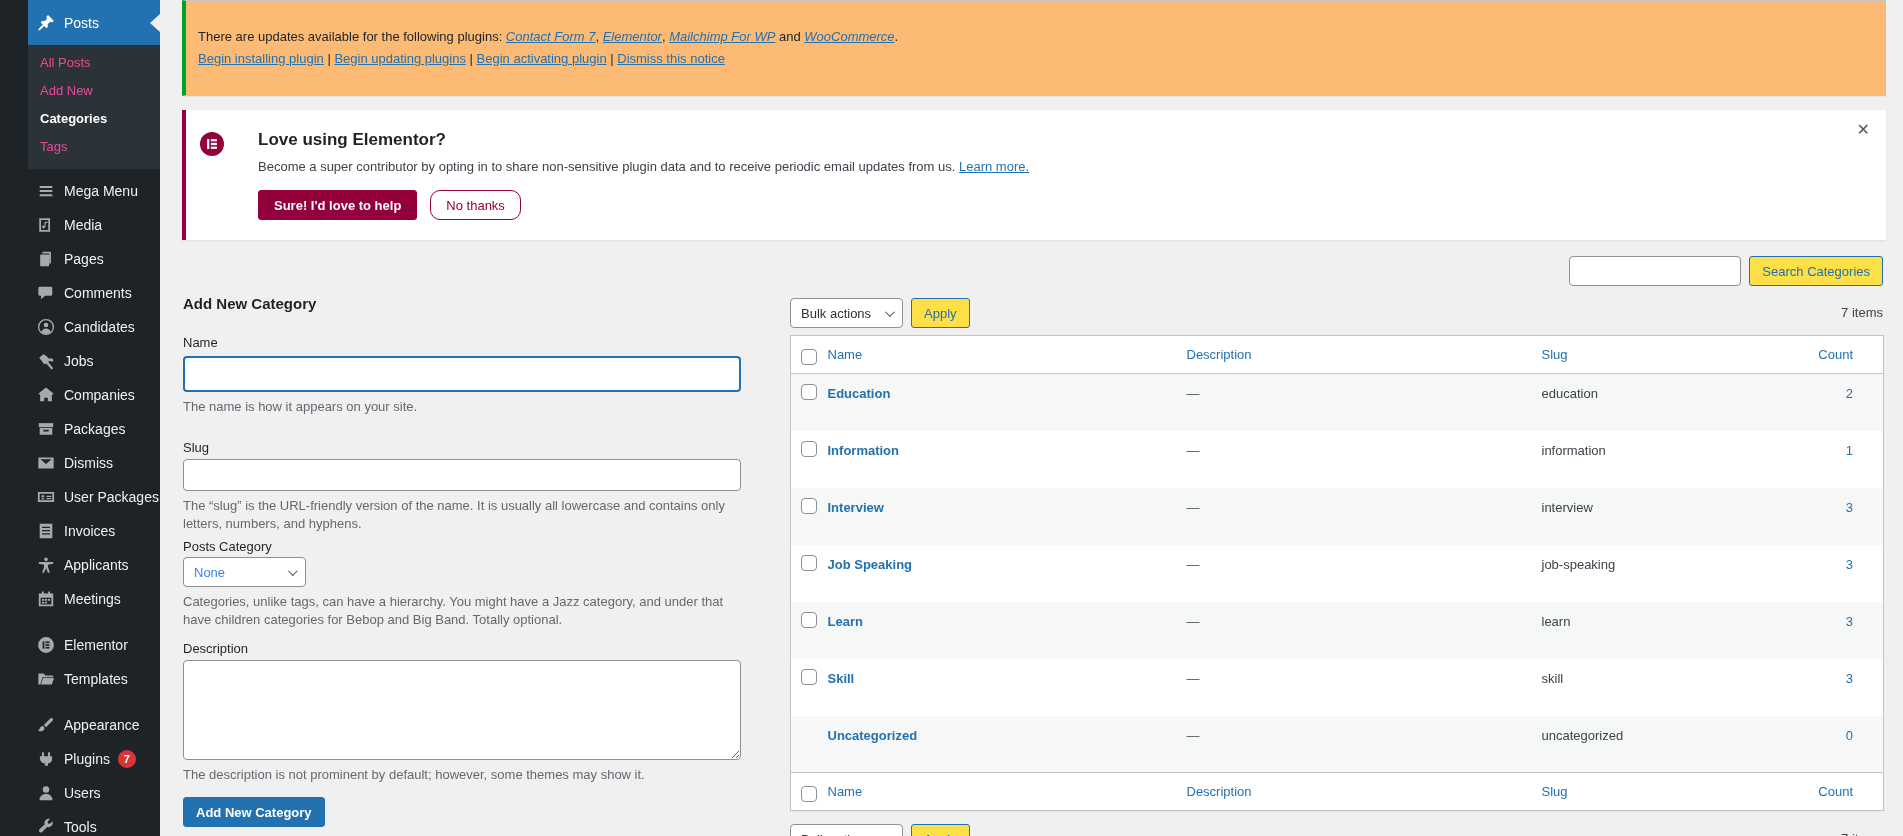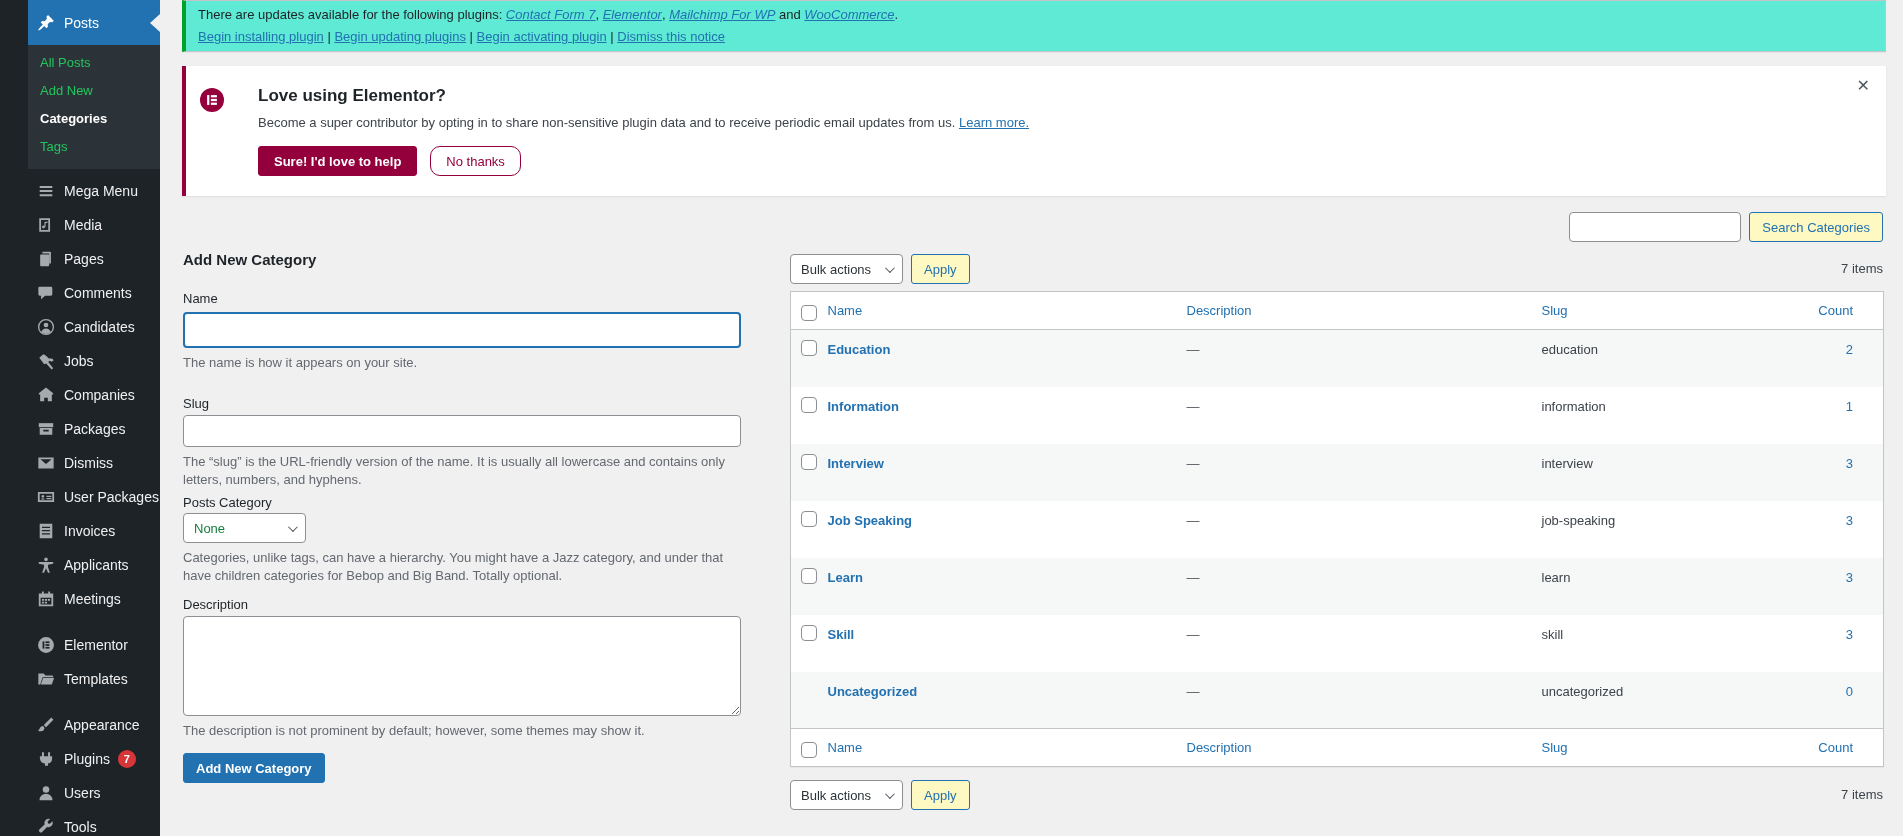--- a/index.html
+++ b/index.html
@@ -27,21 +27,21 @@
   .menu-posts .mlabel { margin-left:8px; font-size:14px; }
   .notch {
     position:absolute; right:0; top:50%; margin-top:-9px;
     width:0; height:0;
     border-top:9px solid transparent; border-bottom:9px solid transparent;
     border-right:10px solid #f0f0f1;
   }
   .submenu { list-style:none; background:#2c3338; padding:4px 0 8px; }
   .submenu li {
     height:28px; line-height:28px; padding-left:12px; font-size:13px;
-    color:#22c55e; cursor:pointer;
+    color:#ec4899; cursor:pointer;
   }
   .submenu li.active { color:#fff; font-weight:bold; }
   .adminmenu { list-style:none; padding-top:5px; }
   .adminmenu li.menu-item {
     height:34px; display:flex; align-items:center; padding-left:8px;
     color:#f0f0f1; font-size:14px; cursor:pointer;
   }
   .adminmenu li.gap-after { margin-bottom:12px; }
   .micon { width:20px; height:20px; display:inline-flex; align-items:center; justify-content:center; flex:none; }
   .micon svg { width:18px; height:18px; }
@@ -51,23 +51,23 @@
     display:inline-block; min-width:18px; height:18px; border-radius:9px;
     background:#d63638; color:#fff; font-size:11px; line-height:18px;
     text-align:center; margin-left:8px; padding:0 2px; font-weight:bold;
   }
   .inv { fill:#1d2327; }
 
   
   .content { position:absolute; left:160px; top:0; right:0; height:100%; }
 
   .notice-update {
-    margin-left:22px; width:1704px; background:#5eead4;
+    margin-left:22px; width:1704px; background:#fdba74;
     border:1px solid #c3c4c7; border-left:4px solid #00a32a;
-    padding:2px 12px; box-shadow:0 1px 1px rgba(0,0,0,.04);
+    padding:24px 12px; box-shadow:0 1px 1px rgba(0,0,0,.04);
   }
   .notice-update p { line-height:20px; margin:2px 0; color:#1d2327; }
   .notice-update a { color:#2271b1; text-decoration:underline; }
   .notice-update .plugin-link { font-style:italic; }
 
   .notice-elementor {
     position:relative; margin-left:22px; width:1704px; margin-top:14px;
     background:#fff; border-left:4px solid #93003c;
     box-shadow:0 1px 2px rgba(0,0,0,.08);
     padding:20px 20px 20px 14px; height:130px;
@@ -111,21 +111,21 @@
     font-family:inherit; color:#2c3338; margin-top:6px;
   }
   .input-name { height:36px; border:2px solid #2271b1; margin-top:6px; }
   .help { color:#646970; font-size:13px; line-height:18px; margin-top:6px; }
   .lbl-slug { margin-top:24px; }
   .input-slug { margin-top:4px; }
   .lbl-parent { margin-top:6px; }
   .select-box {
     margin-top:3px; width:123px; height:30px; border:1px solid #8c8f94;
     border-radius:4px; background:#fff; display:flex; align-items:center;
-    padding:0 10px; font-size:13px; color:#15803d; cursor:pointer; justify-content:space-between;
+    padding:0 10px; font-size:13px; color:#3b82f6; cursor:pointer; justify-content:space-between;
   }
   .chev {
     width:7px; height:7px; border-right:1.7px solid #50575e; border-bottom:1.7px solid #50575e;
     transform:rotate(45deg) translateY(-2px); flex:none;
   }
   .lbl-desc { margin-top:12px; }
   .textarea {
     display:block; margin-top:4px; width:558px; height:100px; border:1px solid #8c8f94;
     border-radius:4px; background:#fff; padding:6px 8px; font-family:inherit;
     font-size:13px; resize:both; color:#2c3338;
@@ -136,21 +136,21 @@
     cursor:pointer; font-family:inherit;
   }
 
   
   .search-row { display:flex; justify-content:flex-end; gap:8px; margin-top:7px; }
   .search-input {
     width:172px; height:30px; border:1px solid #8c8f94; border-radius:4px;
     background:#fff; padding:0 8px; font-size:13px; font-family:inherit;
   }
   .btn-secondary {
-    background:#fef9c3; border:1px solid #2271b1; color:#2271b1; border-radius:3px;
+    background:#fde047; border:1px solid #2271b1; color:#2271b1; border-radius:3px;
     height:30px; padding:0 12px; font-size:13px; cursor:pointer; font-family:inherit;
   }
   .bulk-row { position:relative; display:flex; gap:8px; margin-top:12px; height:30px; }
   .bulk-row.bottom { margin-top:13px; }
   .bulk-select {
     width:113px; height:30px; border:1px solid #8c8f94; border-radius:4px;
     background:#fff; display:flex; align-items:center; justify-content:space-between;
     padding:0 10px; font-size:13px; color:#2c3338; cursor:pointer;
   }
   .items-count {

